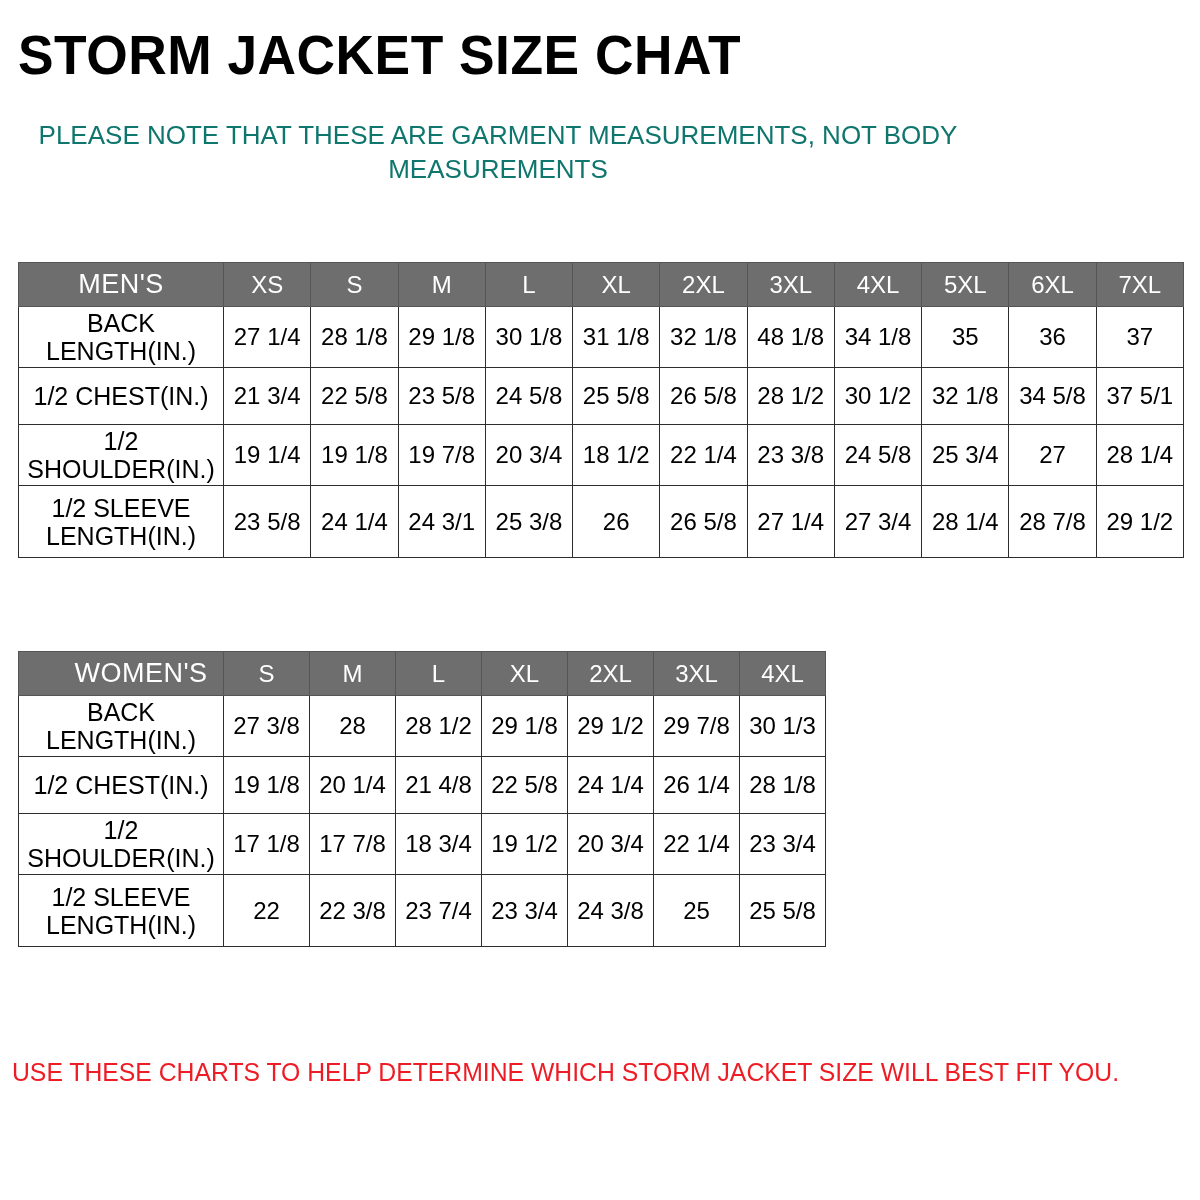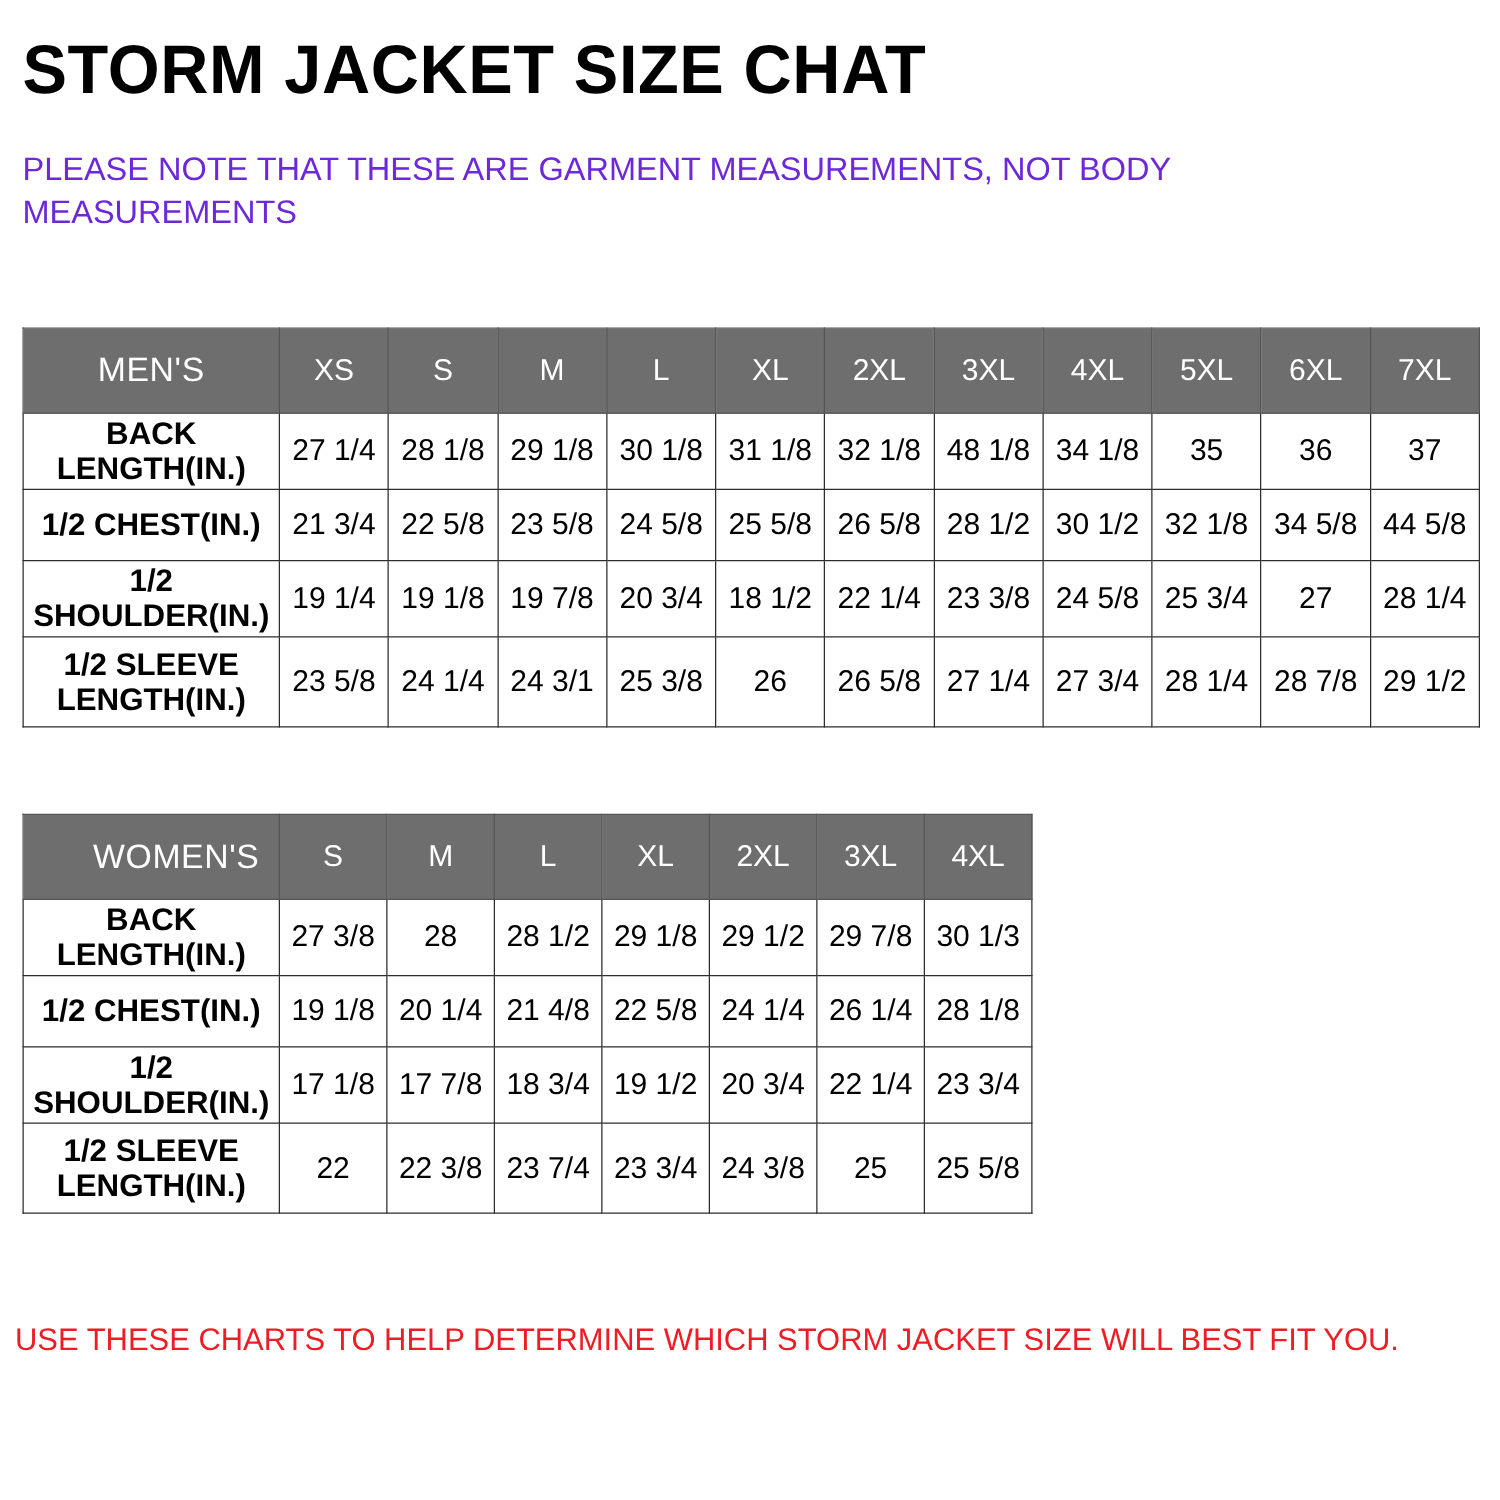--- a/index.html
+++ b/index.html
@@ -38,61 +38,62 @@
 
   
   .notice-top {
     position: absolute;
     left: 18px;
     top: 118px;
     width: 960px;
     font-size: 26px;
     line-height: 34px;
     font-weight: 500;
-    color: #6d28d9;
+    color: #0f766e;
     letter-spacing: 0px;
+    text-align: center;
   }
 
   
   .size-table {
     position: absolute;
     border-collapse: collapse;
     table-layout: fixed;
     background: #ffffff;
   }
   .size-table td, .size-table th {
     border: 1px solid #2d2d2d;
     text-align: center;
     vertical-align: middle;
     color: #000000;
     padding: 0;
   }
   .size-table thead th {
     background: #6e6e6e;
     color: #ffffff;
     font-weight: 500;
-    height: 68px;
+    height: 44px;
     font-size: 25px;
     border: 1px solid #555555;
   }
   .size-table thead th.corner {
     font-size: 27px;
     letter-spacing: 0.5px;
   }
   .size-table thead th.sz {
     font-size: 24px;
     margin-top: 14px;
   }
   .size-table tbody td {
     height: 57px;
     font-size: 24px;
     font-weight: 400;
   }
   .size-table tbody td.rowlabel {
-    font-weight: 700;
+    font-weight: 400;
     font-size: 25px;
     line-height: 28px;
     padding: 2px 3px;
   }
   .size-table tbody tr.tall td { height: 72px; }
 
   
   #mens-table { left: 18px; top: 262px; width: 1166px; }
 
   
@@ -159,21 +160,21 @@
           <td>21 3/4</td>
           <td>22 5/8</td>
           <td>23 5/8</td>
           <td>24 5/8</td>
           <td>25 5/8</td>
           <td>26 5/8</td>
           <td>28 1/2</td>
           <td>30 1/2</td>
           <td>32 1/8</td>
           <td>34 5/8</td>
-          <td>44 5/8</td>
+          <td>37 5/1</td>
         </tr>
         <tr>
           <td class="rowlabel">1/2 SHOULDER(IN.)</td>
           <td>19 1/4</td>
           <td>19 1/8</td>
           <td>19 7/8</td>
           <td>20 3/4</td>
           <td>18 1/2</td>
           <td>22 1/4</td>
           <td>23 3/8</td>

